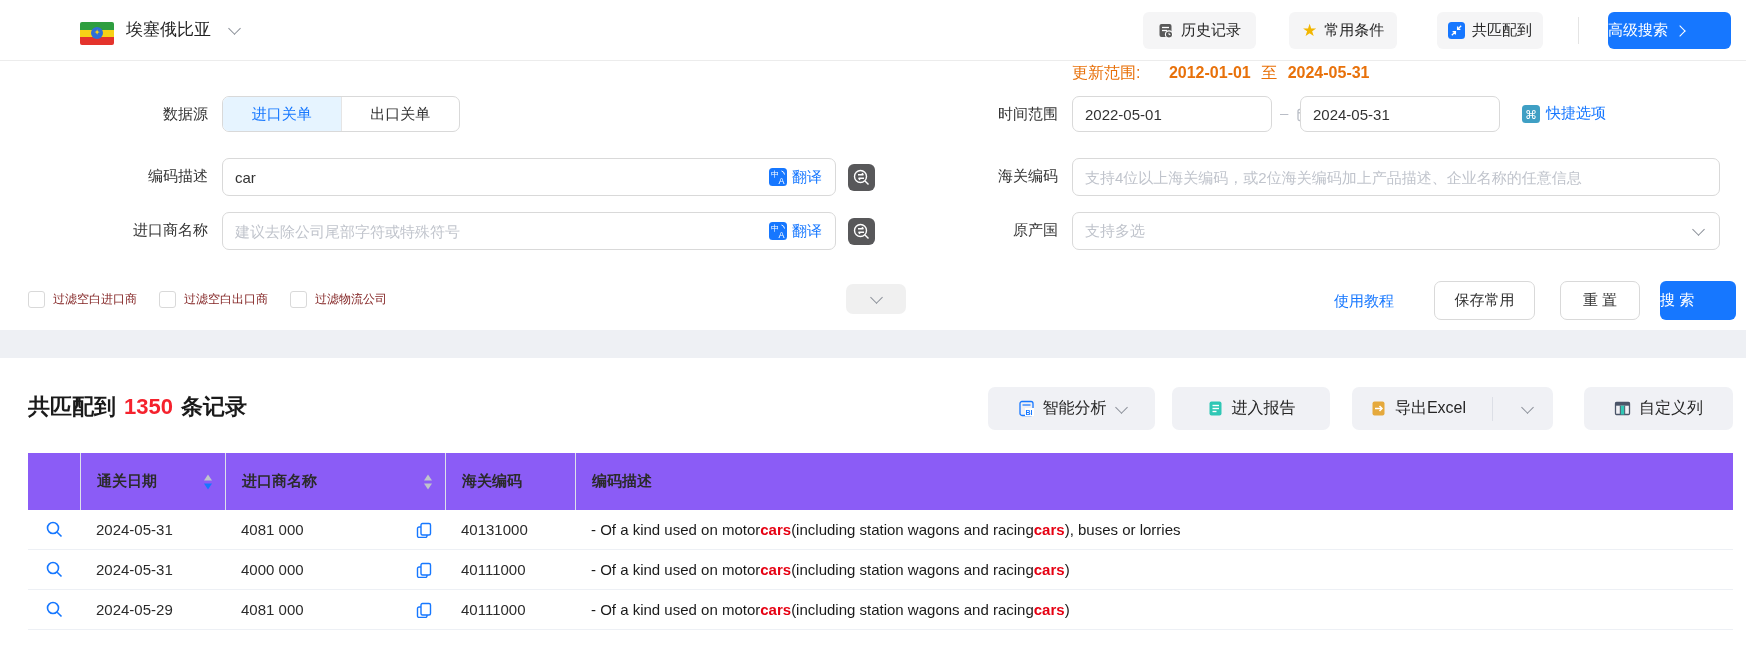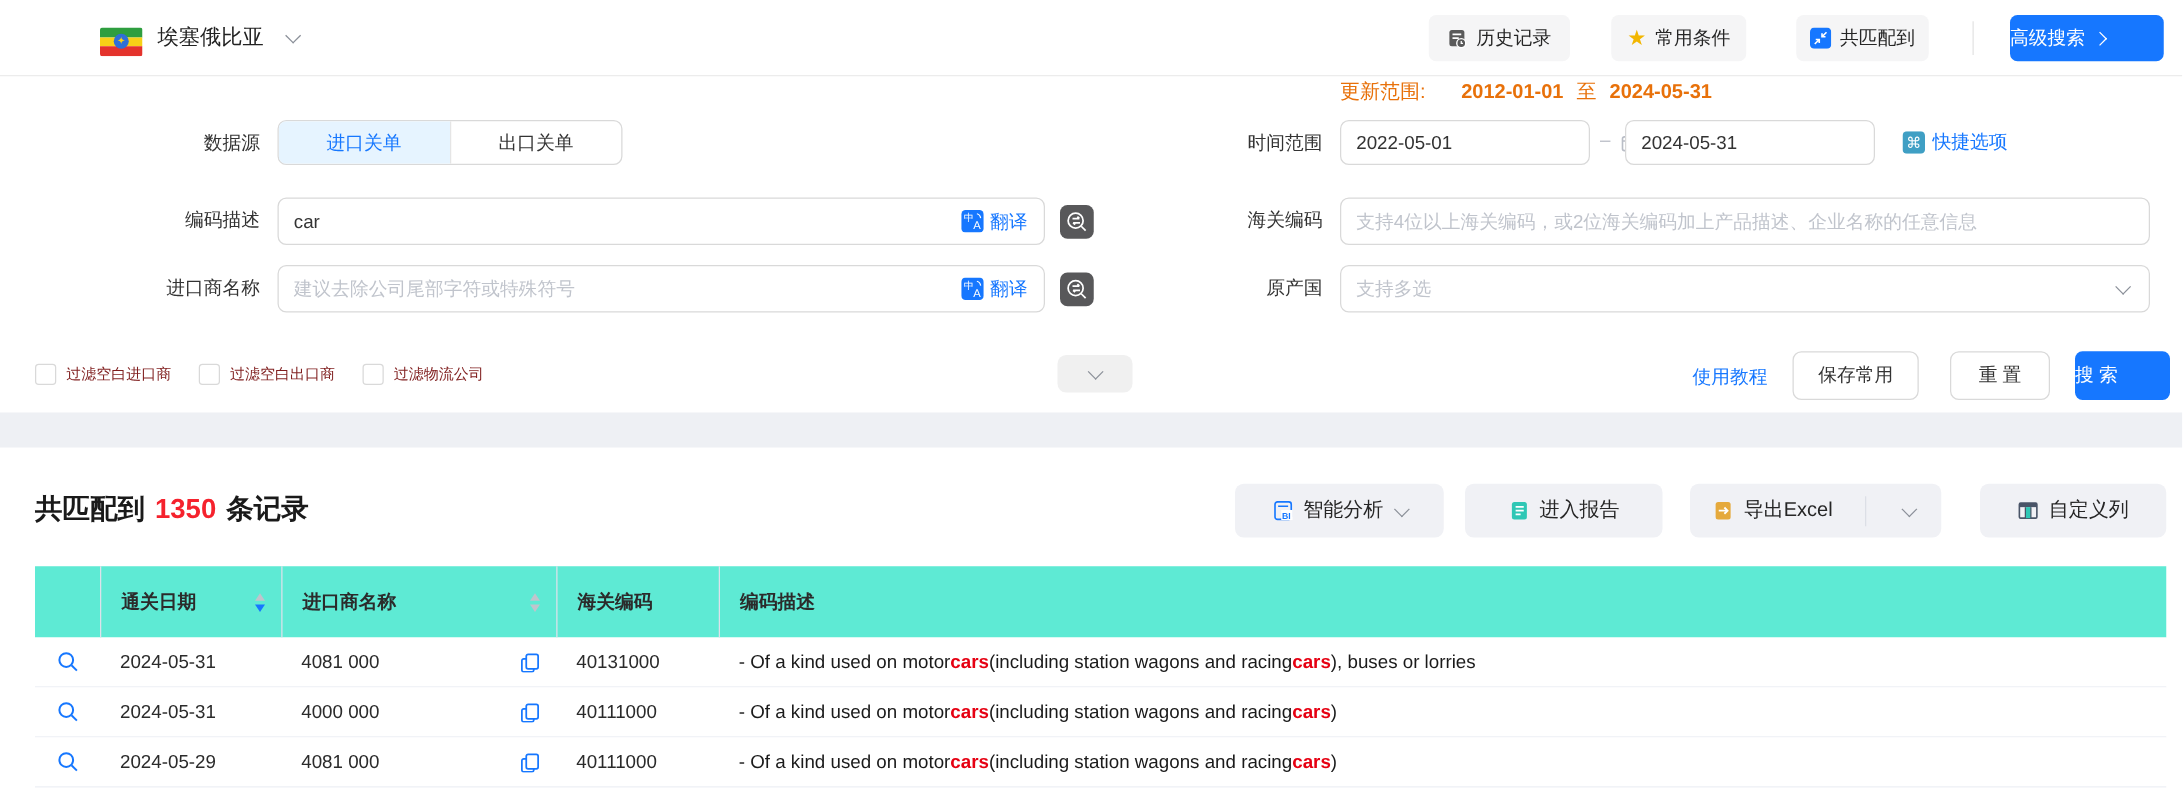--- a/index.html
+++ b/index.html
@@ -1,34 +1,34 @@
 <!DOCTYPE html>
 <html><head>
 <meta charset="utf-8">
 <style>
   * { margin:0; padding:0; box-sizing:border-box; }
   body { font-family:"Liberation Sans","DejaVu Sans",sans-serif; background:#fff; }
   .canvas { position:relative; width:1746px; height:646px; background:#fff; overflow:hidden; }
-  .abs { position:absolute;margin-left:20px; }
+  .abs { position:absolute; }
 
   
   .topbar { position:absolute; left:0; top:0; width:1746px; height:61px; background:#fff; border-bottom:1px solid #ececec; }
   .flag { position:absolute; left:80px; top:22px; width:34px; height:23px; border-radius:2px; overflow:hidden; }
   .flag .s1{height:8px;background:#2e9e3f;} .flag .s2{height:7px;background:#f7d117;} .flag .s3{height:8px;background:#e4332c;}
   .flag .emblem{position:absolute;left:11px;top:5px;width:12px;height:12px;border-radius:50%;background:#2f6fd6;color:#f7d117;font-size:8px;line-height:12px;text-align:center;}
   .country { position:absolute; left:126px; top:18px; font-size:17px; color:#222; font-weight:500; }
   .chev { display:inline-block; width:9px; height:9px; border-right:1.7px solid #8a8f98; border-bottom:1.7px solid #8a8f98; transform:rotate(45deg); }
   .gbtn { position:absolute; height:37px; top:12px; background:#f5f5f6; border-radius:6px; display:flex; align-items:center; justify-content:center; gap:7px; font-size:15px; color:#262626; cursor:pointer; }
   .vdiv { position:absolute; width:1px; background:#e4e4e4; }
   .bluebtn { background:#1677ff; color:#fff; border-radius:6px; display:flex; align-items:center; gap:8px; font-size:15px; cursor:pointer; }
   .chev-r { display:inline-block; width:8px; height:8px; border-right:1.7px solid #fff; border-bottom:1.7px solid #fff; transform:rotate(-45deg); }
 
   
   .flabel { position:absolute; font-size:15px; color:#333; text-align:right; }
-  .seg { position:absolute; left:222px; top:96px; width:276px; height:36px; border:1px solid #d9d9d9; border-radius:7px; display:flex; overflow:hidden; background:#fff; }
+  .seg { position:absolute; left:222px; top:96px; width:238px; height:36px; border:1px solid #d9d9d9; border-radius:7px; display:flex; overflow:hidden; background:#fff; }
   .seg .opt { flex:1; display:flex; align-items:center; justify-content:center; font-size:15px; color:#333; cursor:pointer; }
   .seg .opt.active { background:#e6f4ff; color:#1677ff; }
   .seg .opt + .opt { border-left:1px solid #e5e5e5; }
   .update { position:absolute; left:1072px; top:63px; font-size:16px; color:#e8710a; }
   .update b { font-weight:700; }
   .inputbox { position:absolute; border:1px solid #d9d9d9; border-radius:7px; background:#fff; display:flex; align-items:center; }
   .inputbox input { border:none; outline:none; flex:1; font-size:15px; color:#333; background:transparent; padding:0 12px; height:100%; font-family:inherit; }
   .inputbox input::placeholder { color:#c0c4cc; }
   .ph { color:#c0c4cc; font-size:15px; padding-left:12px; }
   .translate { display:flex; align-items:center; gap:5px; color:#1677ff; font-size:15px; padding-right:13px; cursor:pointer; white-space:nowrap; }
@@ -46,21 +46,21 @@
   
   .band { position:absolute; left:0; top:330px; width:1746px; height:28px; background:#eef0f4; }
 
   
   .summary { position:absolute; left:28px; top:392px; font-size:22px; font-weight:700; color:#1a1a1a; }
   .summary .cnt { color:#f5222d; margin:0 8px; }
   .tbtn { position:absolute; top:387px; height:43px; background:#f0f1f5; border-radius:7px; display:flex; align-items:center; justify-content:center; gap:8px; font-size:16px; color:#262626; cursor:pointer; }
 
   
   .table { position:absolute; left:28px; top:453px; width:1705px; }
-  .thead { display:grid; grid-template-columns:52px 145px 220px 130px 1fr; height:57px; background:#5eead4; }
+  .thead { display:grid; grid-template-columns:52px 145px 220px 130px 1fr; height:57px; background:#8b5cf6; }
   .th { display:flex; align-items:center; padding:0 16px; font-size:15px; font-weight:600; color:#2b2b2b; position:relative; }
   .th + .th { border-left:1px solid #dde1ea; }
   .sort { position:absolute; right:13px; top:50%; transform:translateY(-50%); display:flex; flex-direction:column; gap:3px; cursor:pointer; }
   .car-up { width:0; height:0; border-left:4.5px solid transparent; border-right:4.5px solid transparent; border-bottom:6px solid #c0c4cc; }
   .car-dn { width:0; height:0; border-left:4.5px solid transparent; border-right:4.5px solid transparent; border-top:6px solid #c0c4cc; }
   .car-dn.on { border-top-color:#1677ff; }
   .trow { display:grid; grid-template-columns:52px 145px 220px 130px 1fr; height:40px; border-bottom:1px solid #edf0f5; background:#fff; }
   .td { display:flex; align-items:center; padding:0 16px; font-size:15px; color:#2b2b2b; position:relative; }
   .td.icon { justify-content:center; padding:0; }
   .desc { color:#1a1a1a; white-space:nowrap; overflow:hidden; }

